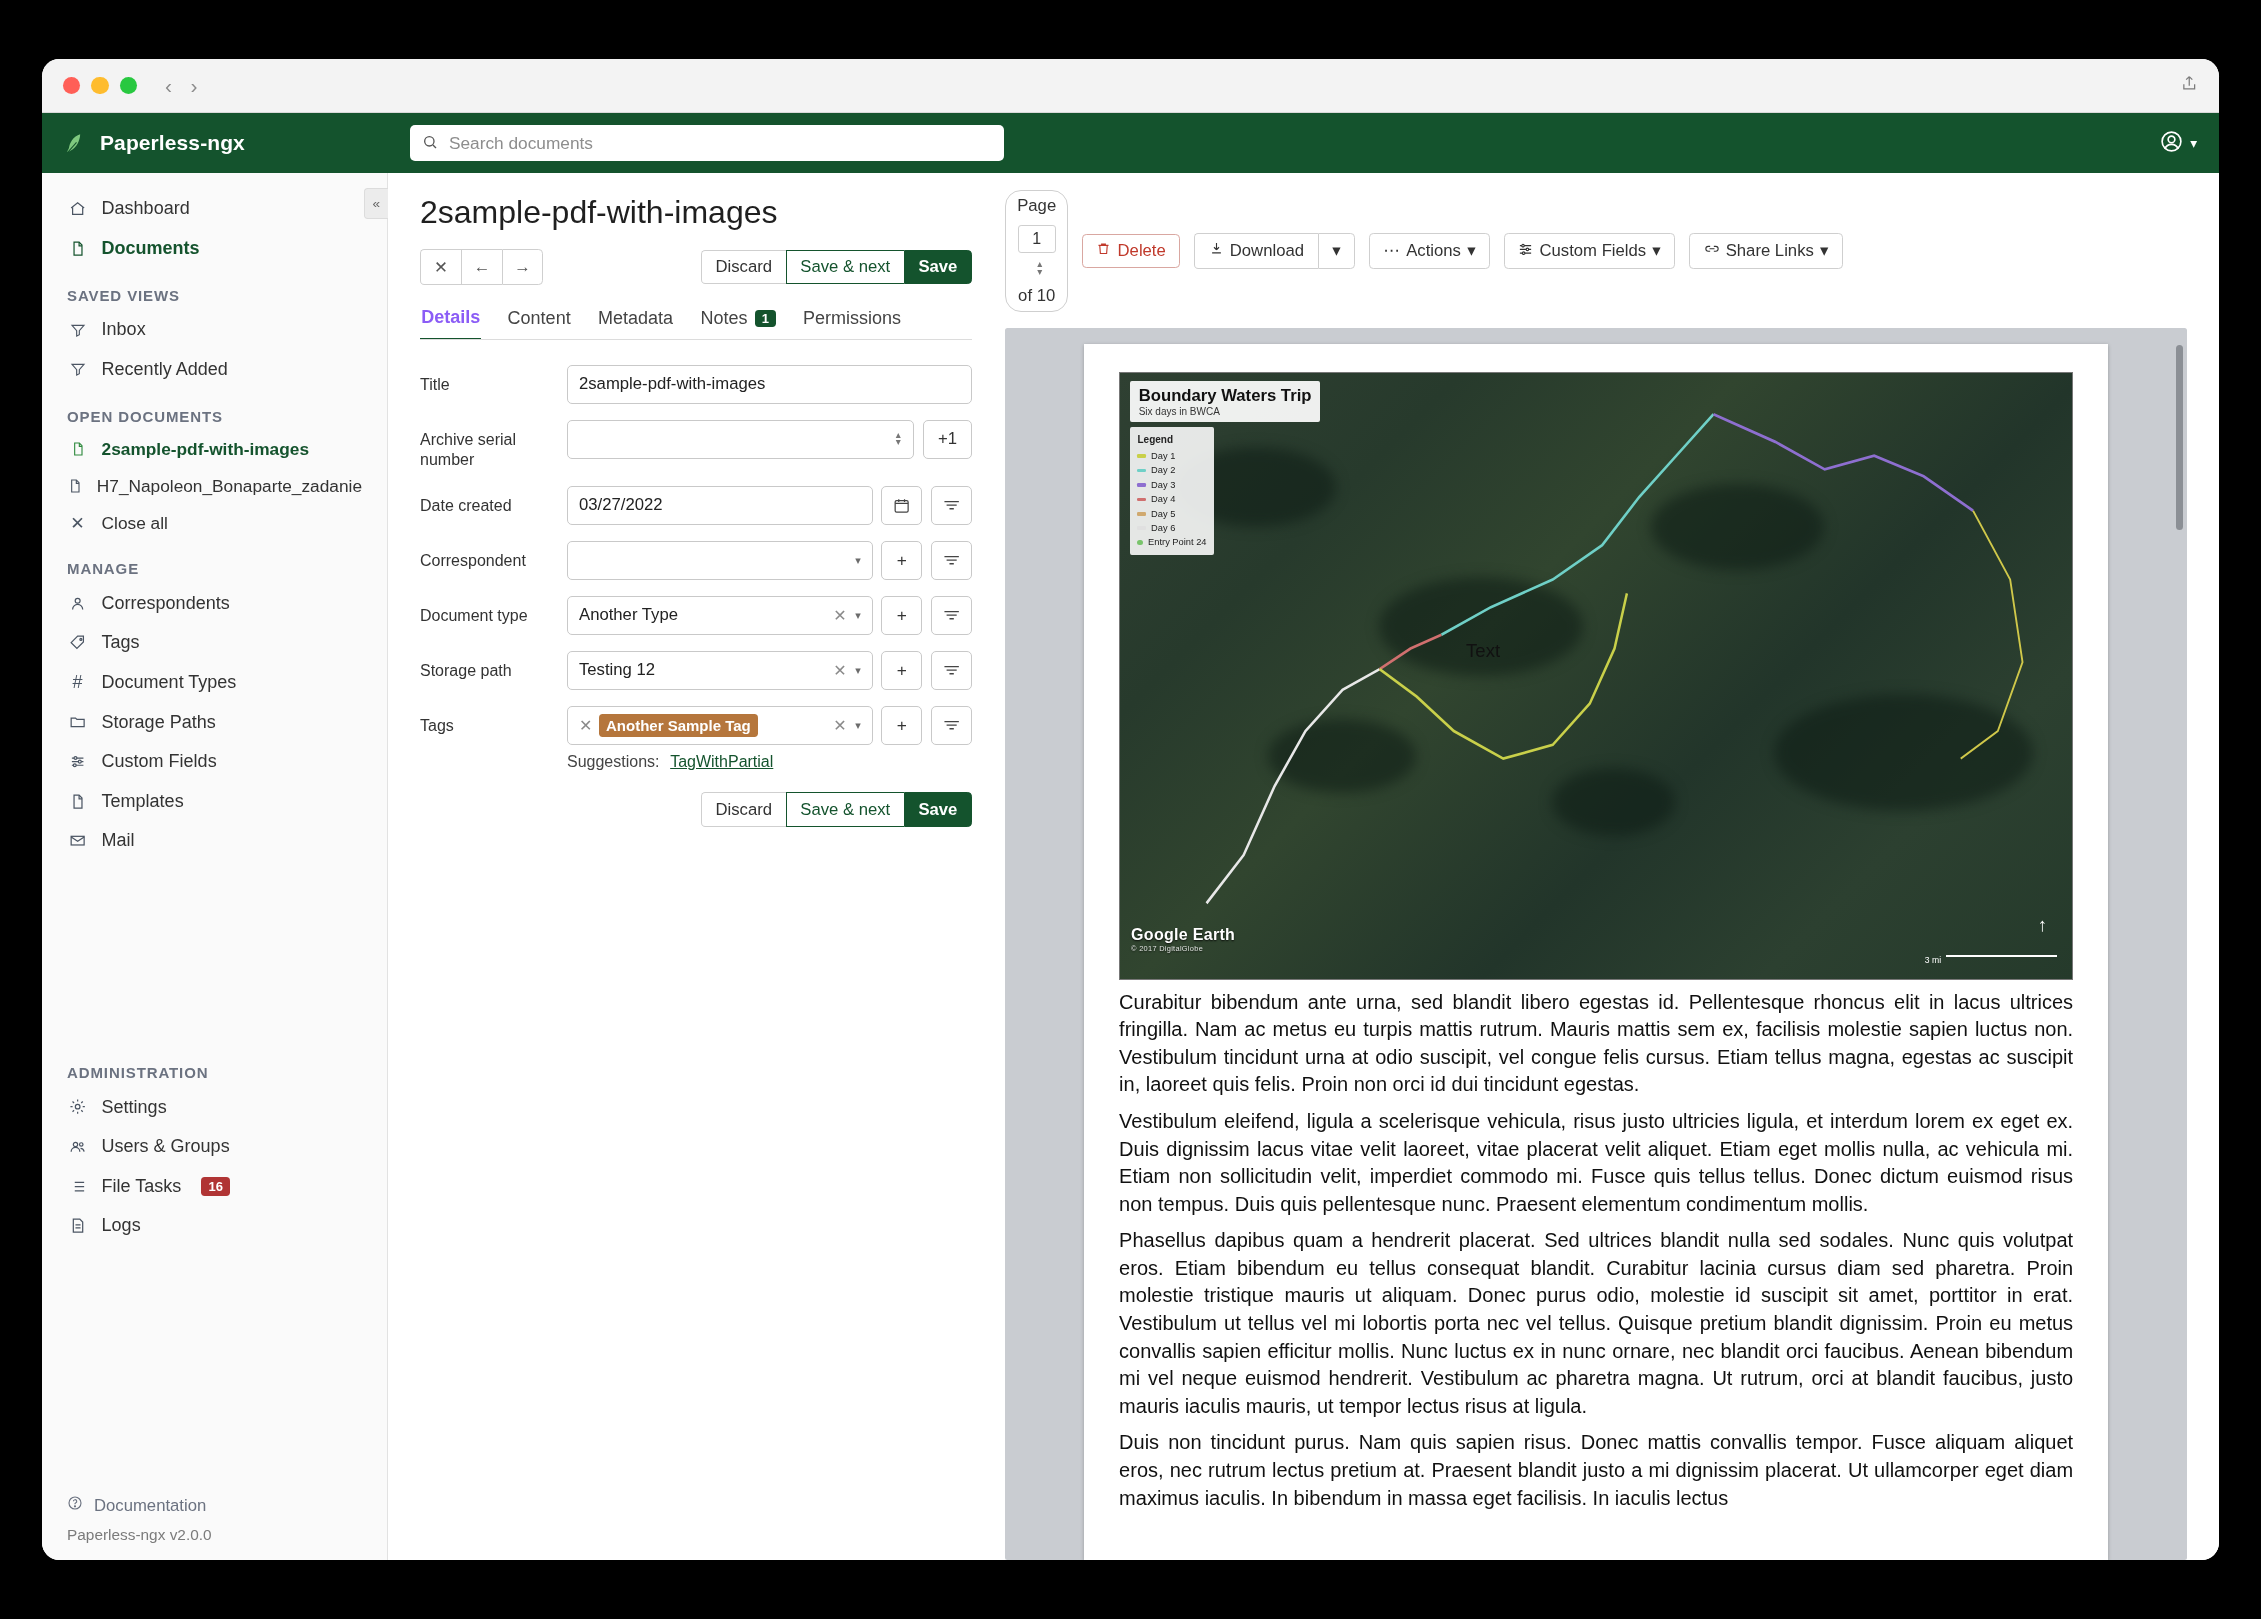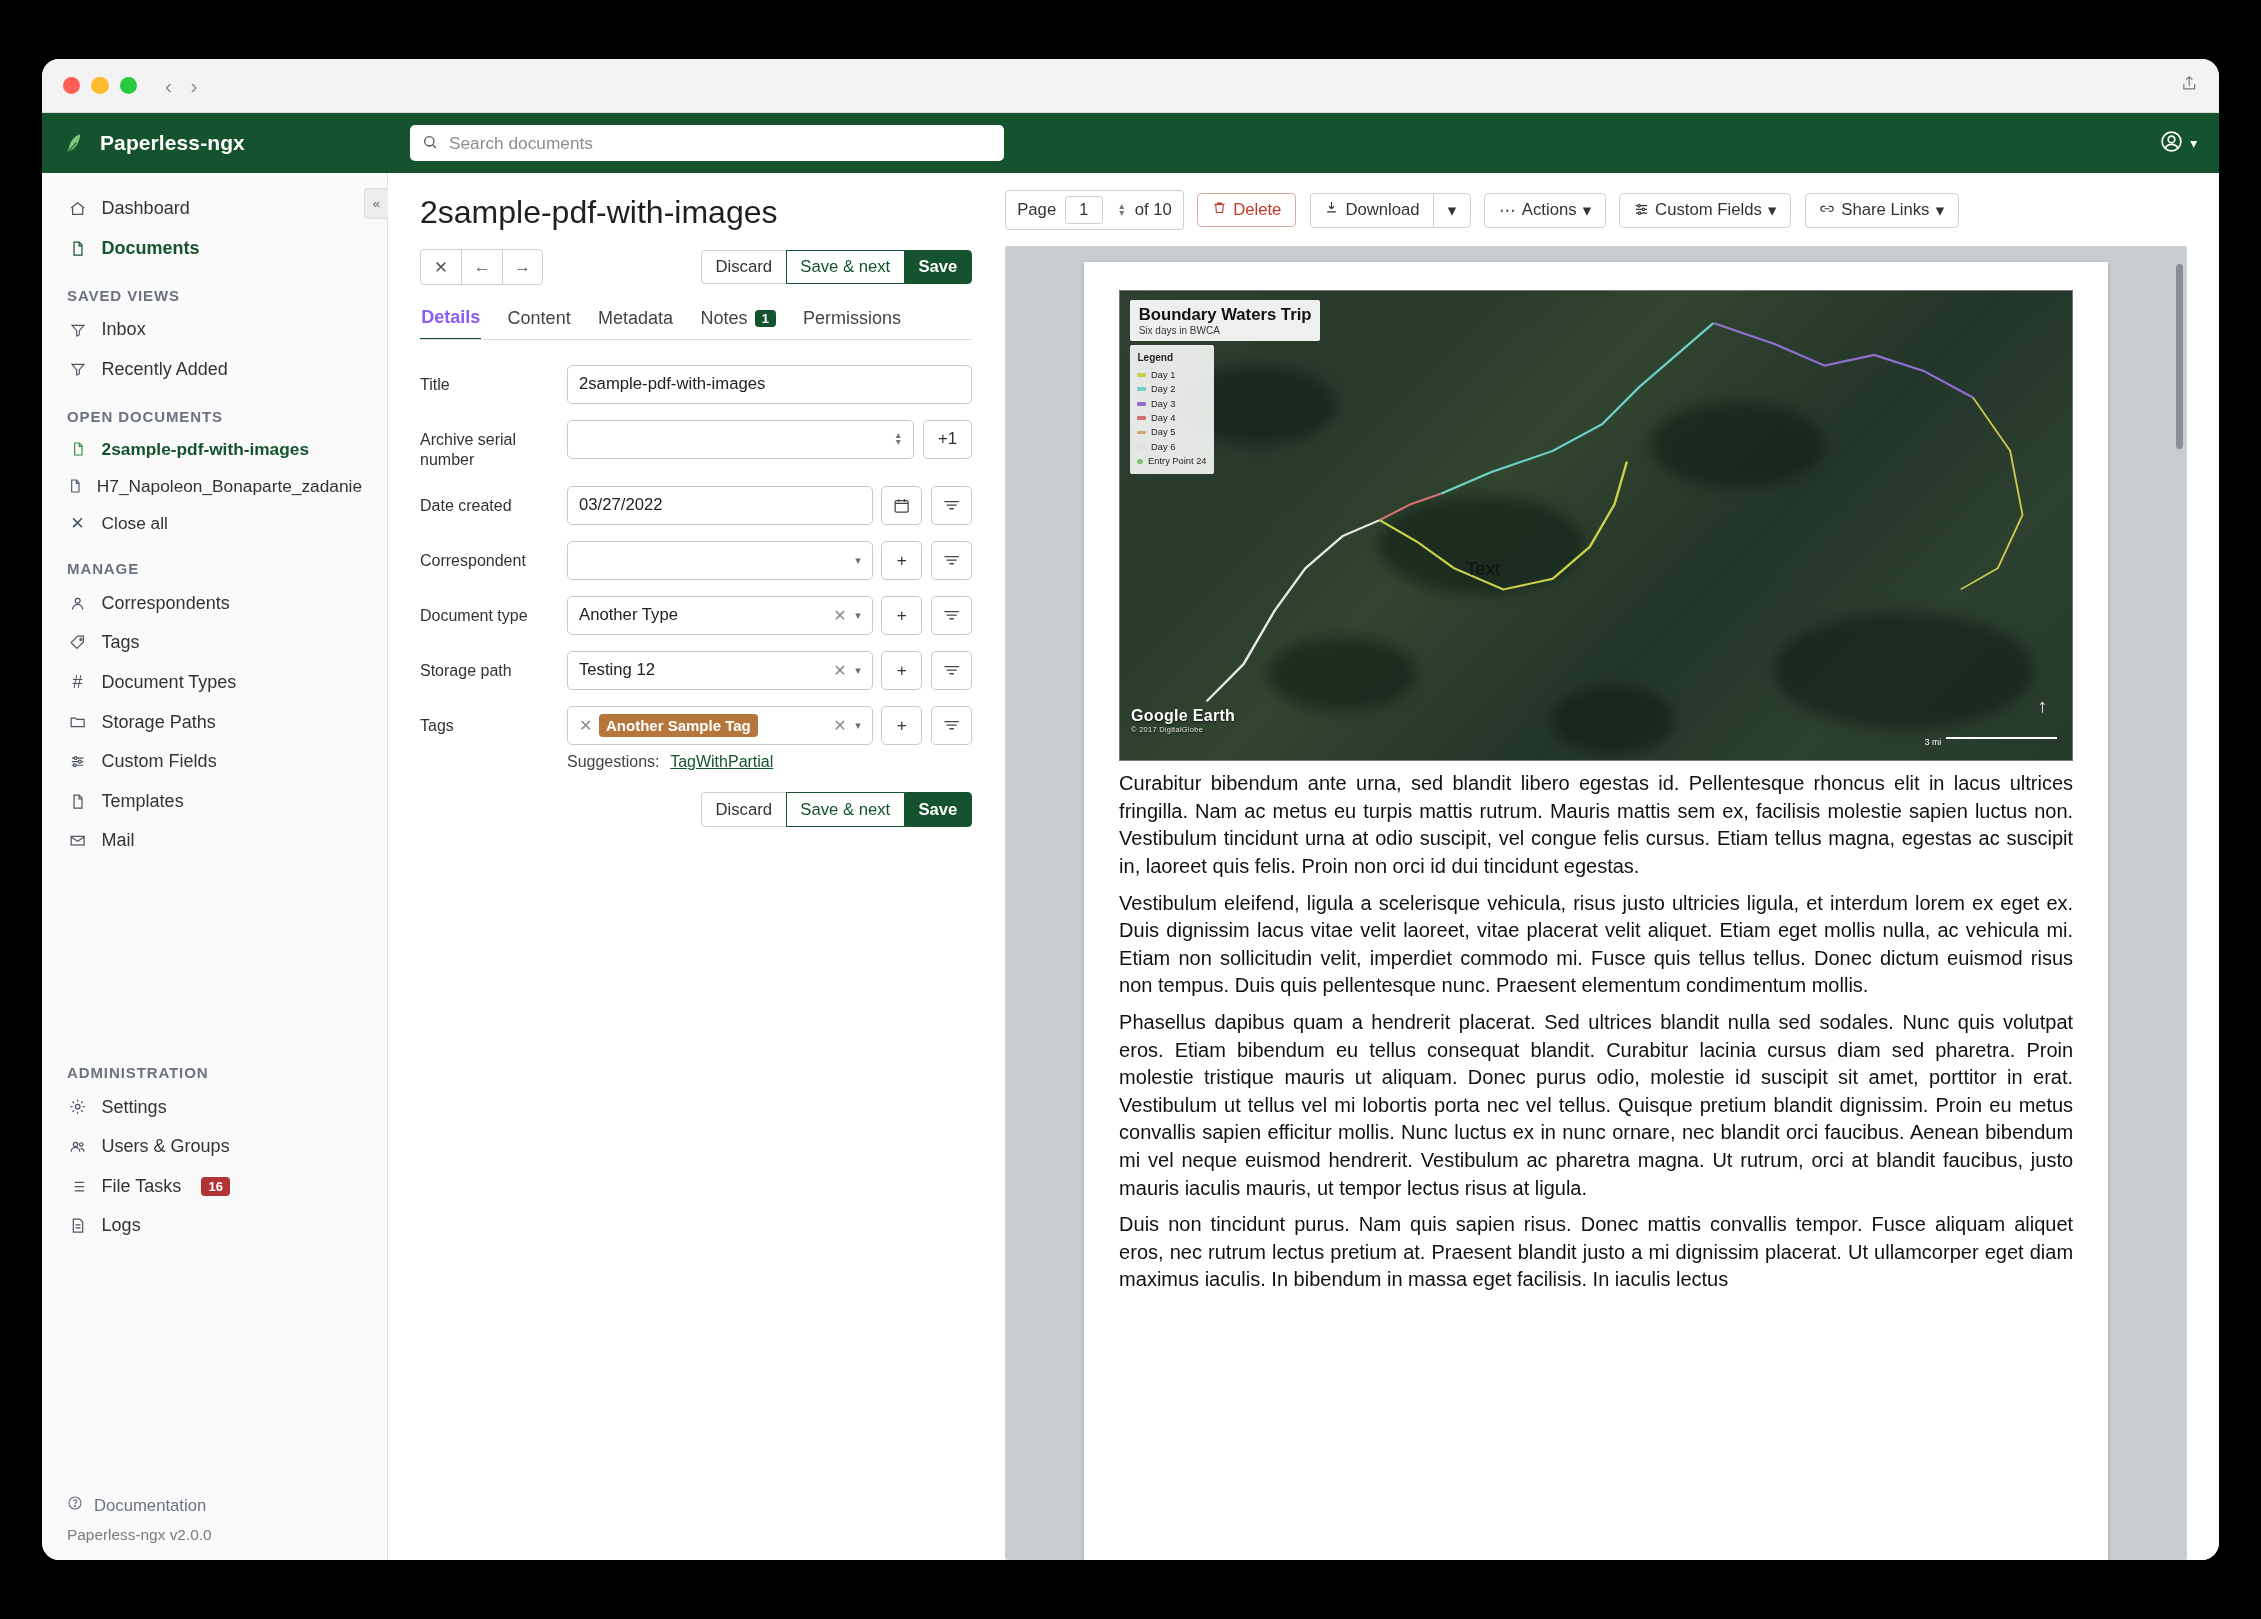--- a/index.html
+++ b/index.html
@@ -230,22 +230,22 @@
     flex: 1 1 auto; min-width: 0;
     display: flex; flex-direction: column;
     padding: 17.3px 32px 0 6.2px;
   }
   .toolbar {
     display: flex; align-items: center; justify-content: flex-start;
     gap: 13.6px; margin-bottom: 16px; flex-wrap: nowrap;
   }
   .pager {
     display: flex; align-items: center; gap: 8.6px;
-    border: 0.6px solid #cfcfcf; border-radius: 4px;
-    padding: 5px 11px; font-size: 16.7px; color: #333; background: #fff;
+    border: 0.6px solid #cfcfcf; border-radius: 16px;
+    padding: 5px 11px; font-size: 16.7px; color: #333; background: #fff; flex-direction: column;
   }
   .pagebox {
     width: 38px; height: 28px; border: 0.6px solid #cfcfcf; border-radius: 3.1px;
     display: flex; align-items: center; justify-content: center; font-size: 16px;
   }
   .btn.danger { color: #c0392b; border-color: #d9a7a1; }
   .viewer {
     flex: 1 1 auto;
     background: #c9ccd1;
     border-radius: 2.5px;
@@ -253,21 +253,21 @@
     display: flex; justify-content: center;
     overflow: hidden;
     position: relative;
   }
   .page-sheet {
     width: 1024px; background: #fff;
     padding: 28px 35px;
     box-shadow: 0 1.2px 3.7px rgba(0,0,0,.25);
   }
   .doc-figure {
-    width: 100%; height: 471px;
+    width: 100%; height: 608px;
     border: 0.6px solid #777;
     position: relative; overflow: hidden;
     background: linear-gradient(135deg,#2f4032 0%,#273a2c 22%,#31452f 40%,#22352a 62%,#2c4030 80%,#253a2b 100%);
   }
   .map-blob {
     position: absolute; border-radius: 50%;
     background: rgba(12,28,20,.55); filter: blur(6.2px);
   }
   .fig-caption {
     position: absolute; left: 10px; top: 8.6px;

